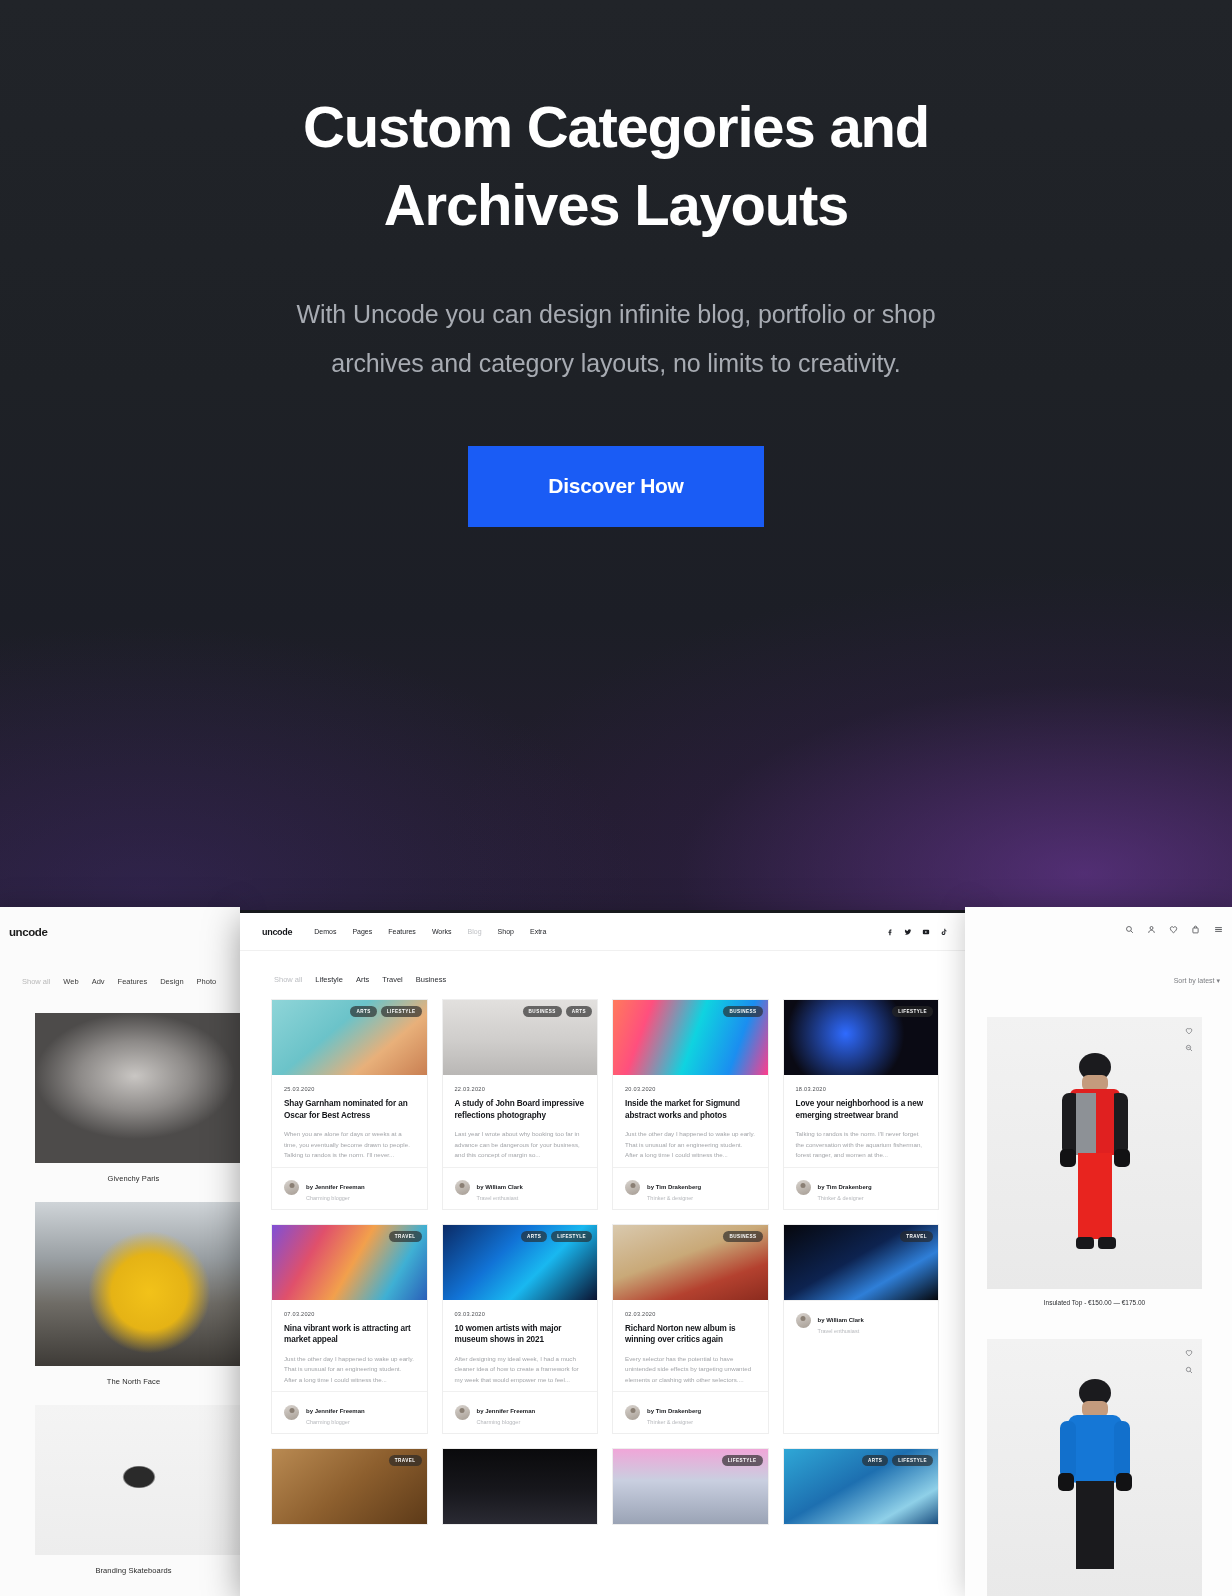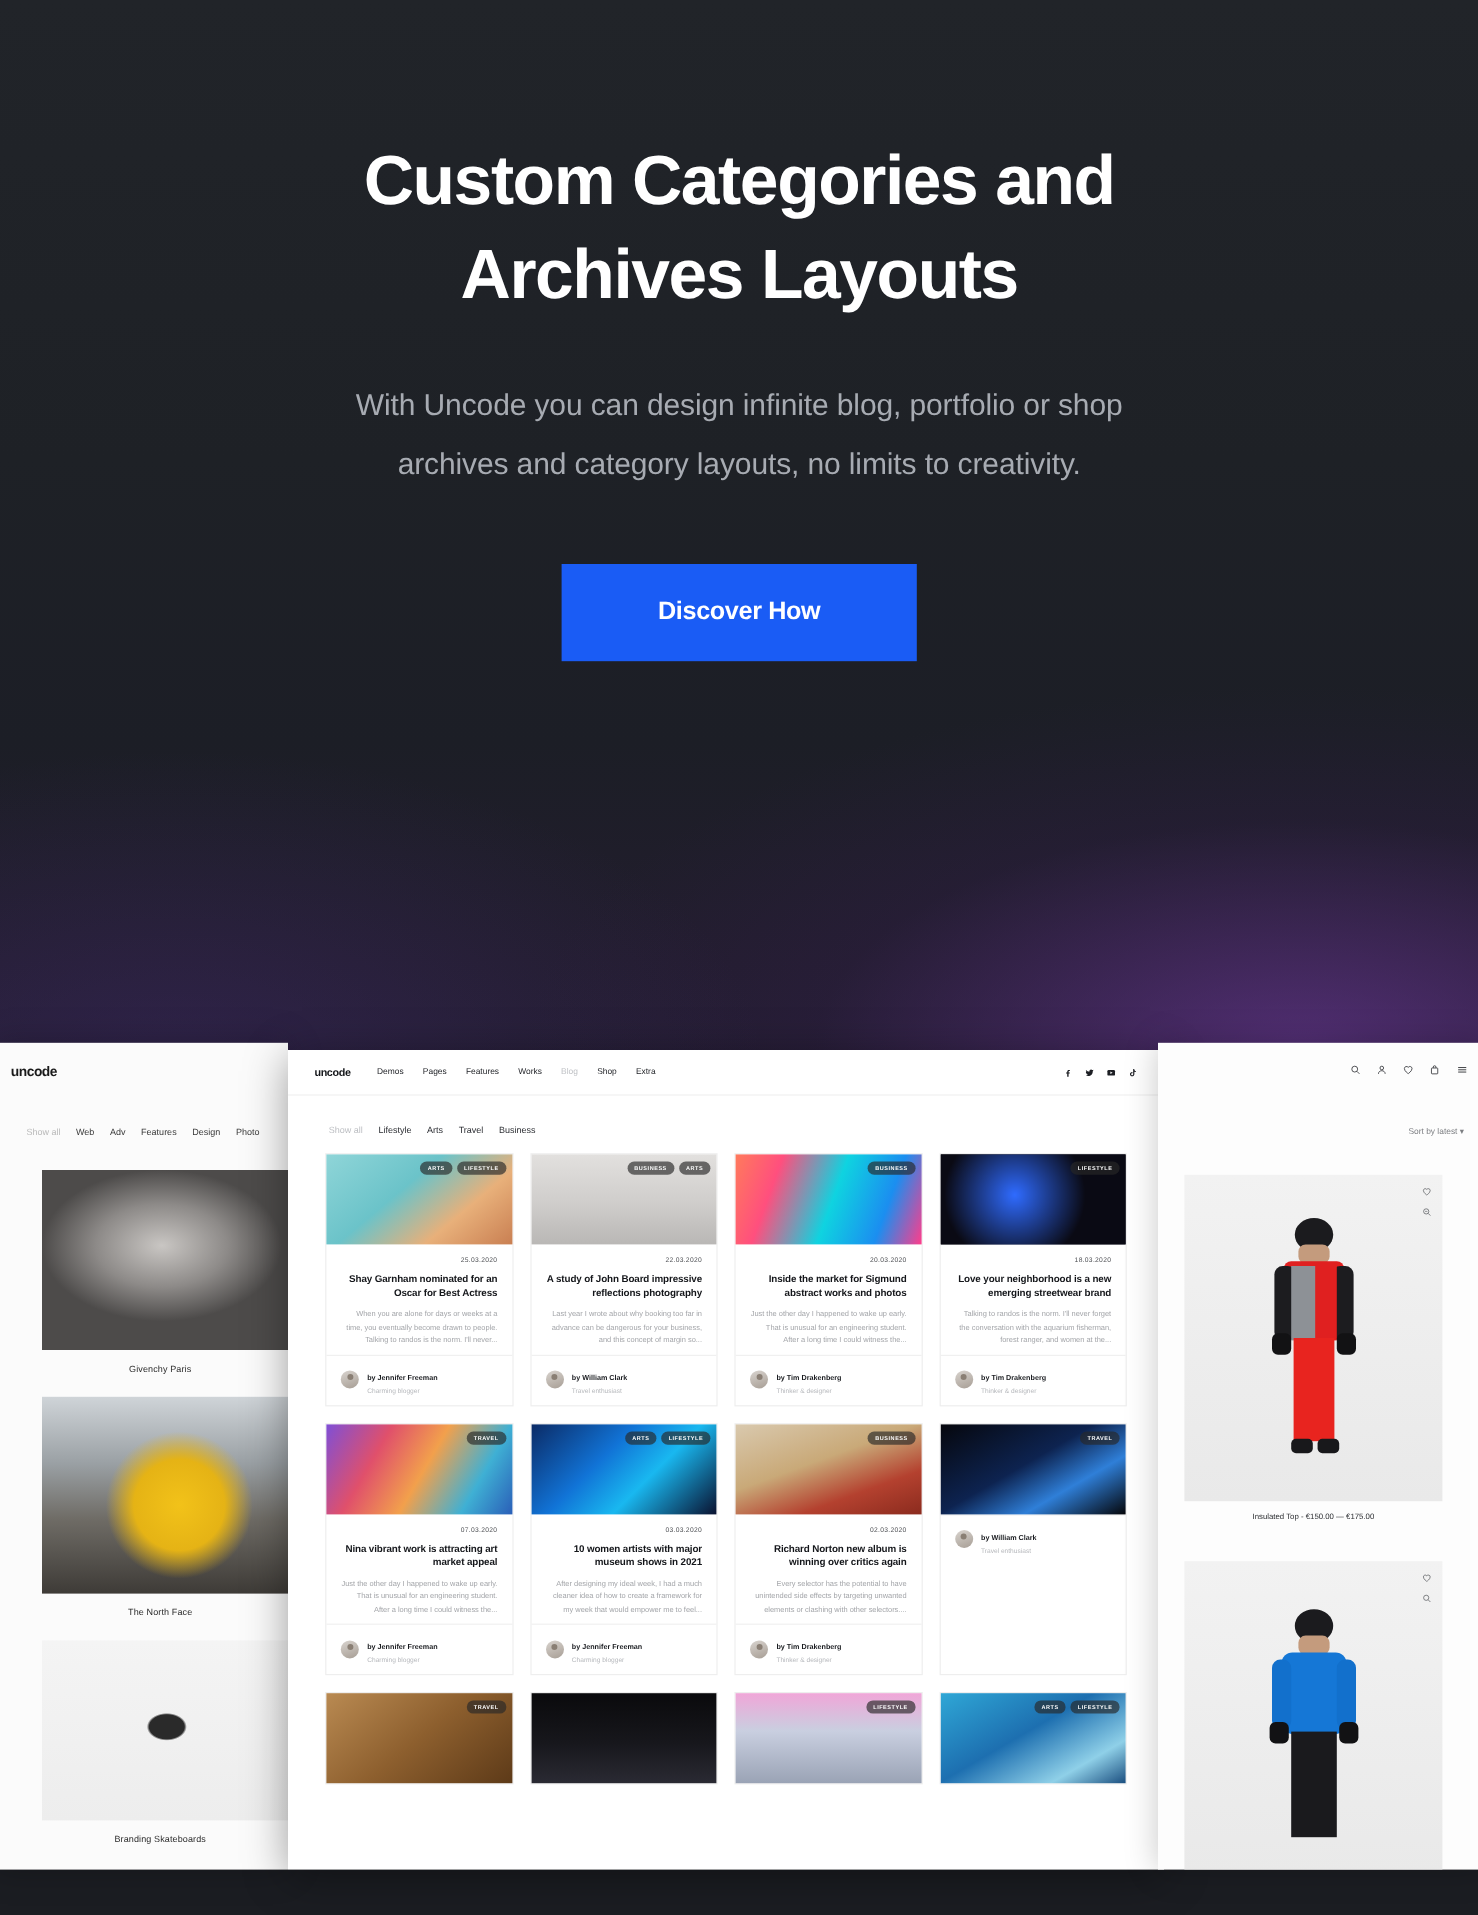--- a/index.html
+++ b/index.html
@@ -17,21 +17,21 @@
       radial-gradient(900px 420px at 88% 96%, rgba(120,60,170,0.55) 0%, rgba(60,30,90,0.18) 45%, rgba(0,0,0,0) 72%),
       radial-gradient(700px 380px at 12% 98%, rgba(70,45,120,0.35) 0%, rgba(0,0,0,0) 70%),
       linear-gradient(180deg, #212429 0%, #1e2126 42%, #1c1e26 68%, #221d2e 88%, #241e33 100%);
     overflow: hidden;
   }
   .hero-inner {
     position: absolute; left: 0; top: 0; width: 1232px;
     text-align: center;
   }
   .hero-title {
-    margin-top: 112px;
+    margin-top: 88px;
     color: #ffffff;
     font-size: 58px;
     line-height: 78px;
     font-weight: bold;
     letter-spacing: -1.2px;
   }
   .hero-sub {
     margin-top: 46px;
     color: #a7abb2;
     font-size: 25px;
@@ -47,21 +47,21 @@
     font-size: 21px;
     font-weight: bold;
     letter-spacing: -0.3px;
     padding: 28px 42px 29px;
     border: none;
     cursor: pointer;
     min-width: 296px;
   }
 
   
-  .deck { position: absolute; left: 0; top: 859px; width: 1232px; height: 699px; }
+  .deck { position: absolute; left: 0; top: 897px; width: 1232px; height: 699px; }
 
   
   .panel-left {
     position: absolute; left: -6px; top: 10px; width: 246px; height: 689px;
     background: #fbfbfb;
     box-shadow: 0 0 26px rgba(0,0,0,0.25);
     overflow: hidden;
   }
   .pl-logo {
     position: absolute; left: 15px; top: 19px;
@@ -138,21 +138,21 @@
     position: absolute; right: 5px; top: 6px;
     display: flex; gap: 4px;
   }
   .badge {
     background: rgba(40,40,40,0.66);
     color: #ffffff;
     font-size: 4.6px; letter-spacing: .45px;
     padding: 3px 6px; border-radius: 7px; font-weight: bold;
     white-space: nowrap;
   }
-  .card-body { padding: 11px 12px 6px; flex: 1; text-align: right; }
+  .card-body { padding: 11px 12px 6px; flex: 1; }
   .card-date { font-size: 5.6px; color: #4c4e52; letter-spacing: .25px; }
   .card-title {
     font-size: 8.2px; font-weight: bold; color: #14161a;
     line-height: 11.5px; margin-top: 6px; letter-spacing: -0.1px;
   }
   .card-ex {
     font-size: 6.2px; color: #a3a5a9; line-height: 10.5px; margin-top: 8px;
   }
   .card-foot {
     border-top: 1px solid #f0f0f0;

